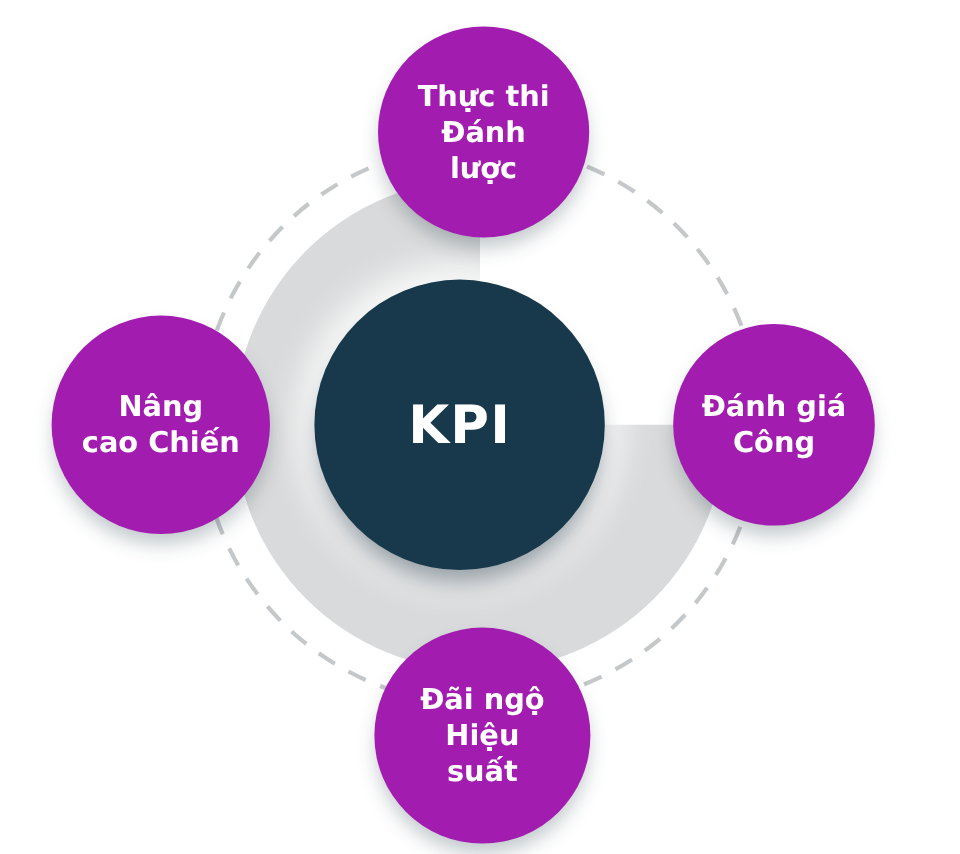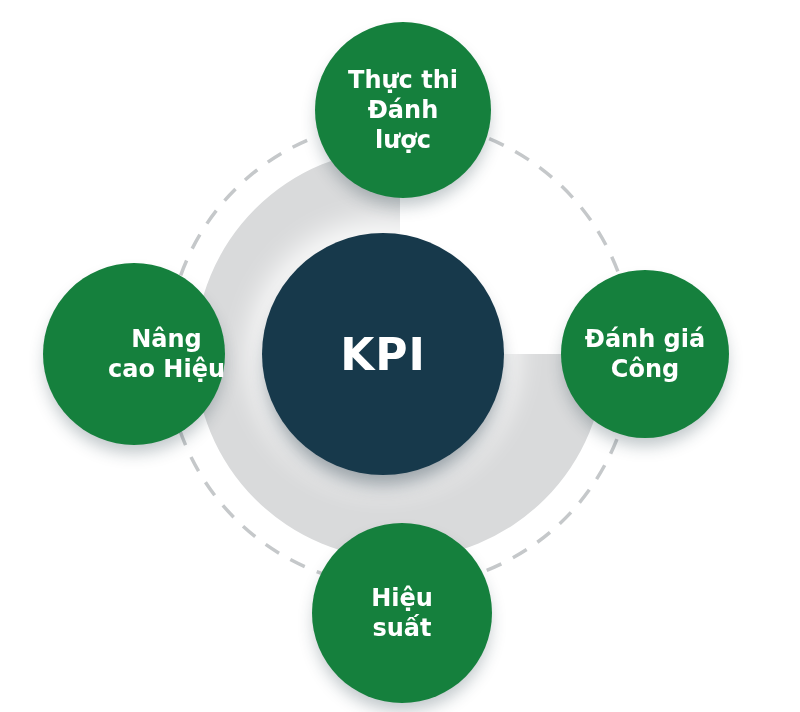--- a/index.html
+++ b/index.html
@@ -26,30 +26,30 @@
     position: absolute;
     border-radius: 50%;
     display: flex;
     align-items: center;
     justify-content: center;
     text-align: center;
     color: #ffffff;
     font-weight: 700;
   }
   .sat {
-    background: #15803d;
+    background: #a21caf;
     box-shadow: 0 10px 16px -2px rgba(30, 55, 65, 0.28);
     font-size: 24px;
     line-height: 30px;
   }
   .sat .ln { display: block; }
   .node-top    { left: 315px; top: 22px;  width: 176px; height: 176px; }
   .node-right  { left: 561px; top: 270px; width: 168px; height: 168px; }
   .node-bottom { left: 312px; top: 523px; width: 180px; height: 180px; }
-  .node-left   { left: 43px;  top: 263px; width: 182px; height: 182px; justify-content: flex-end; }
+  .node-left   { left: 43px;  top: 263px; width: 182px; height: 182px; }
   .node-center {
     left: 262px; top: 233px; width: 242px; height: 242px;
     background: #17394b;
     box-shadow: 0 14px 18px -4px rgba(10, 32, 48, 0.40),
                 0 0 28px 14px rgba(255, 255, 255, 0.85);
     font-size: 44px;
     letter-spacing: 1px;
     font-weight: 700;
   }
 </style>
@@ -77,25 +77,26 @@
 
   <div class="node sat node-right">
     <span>
       <span class="ln">Đánh giá</span>
       <span class="ln">Công</span>
     </span>
   </div>
 
   <div class="node sat node-bottom">
     <span>
+      <span class="ln">Đãi ngộ</span>
       <span class="ln">Hiệu</span>
       <span class="ln">suất</span>
     </span>
   </div>
 
   <div class="node sat node-left">
     <span>
       <span class="ln">Nâng</span>
-      <span class="ln">cao Hiệu</span>
+      <span class="ln">cao Chiến</span>
     </span>
   </div>
 
 </div>
 
 </body></html>

